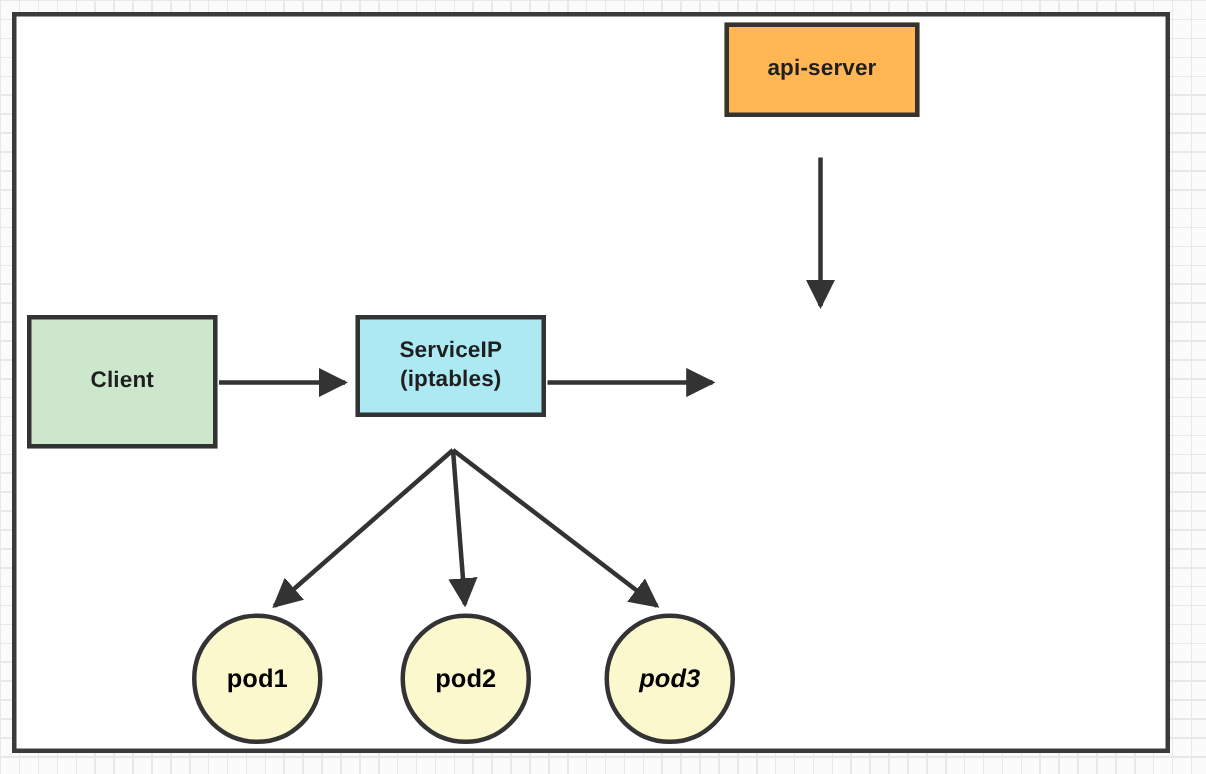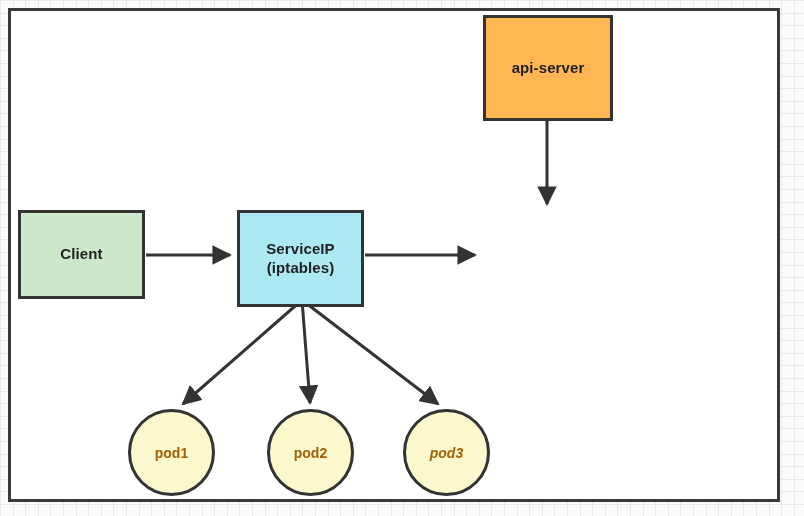--- a/index.html
+++ b/index.html
@@ -55,23 +55,23 @@
   }
   .node .line { display: block; }
   .pod {
     position: absolute;
     box-sizing: border-box;
     border: 3px solid #333333;
     border-radius: 50%;
     display: flex;
     align-items: center;
     justify-content: center;
-    color: #a16207;
+    color: #000000;
     font-weight: bold;
-    font-size: 14px;
+    font-size: 17px;
   }
   
   #watermark {
     position: absolute;
     display: flex;
     align-items: center;
     gap: 8px;
     color: #d3d3d3;
     font-size: 17px;
     font-family: "DejaVu Sans", sans-serif;
@@ -108,29 +108,29 @@
       <line id="e3" x1="302" y1="300" x2="183" y2="404" stroke="#333333" stroke-width="3" marker-end="url(#arrowhead)"></line>
     </g>
     <g>
       <line id="e4" x1="302" y1="300" x2="310" y2="403" stroke="#333333" stroke-width="3" marker-end="url(#arrowhead)"></line>
     </g>
     <g>
       <line id="e5" x1="302" y1="300" x2="438" y2="404" stroke="#333333" stroke-width="3" marker-end="url(#arrowhead)"></line>
     </g>
   </svg>
 
-  <div class="node" id="node-api-server" style="left: 483px; top: 15px; width: 130px; height: 106px; background: rgb(255, 182, 83); border-color: rgb(51, 51, 51);">
+  <div class="node" id="node-api-server" style="left: 483px; top: 15px; width: 130px; height: 63px; background: rgb(255, 182, 83); border-color: rgb(51, 51, 51);">
     <span class="line">api-server</span>
   </div>
 
   <div class="node" id="node-client" style="left: 18px; top: 210px; width: 127px; height: 89px; background: rgb(205, 231, 205); border-color: rgb(51, 51, 51);">
     <span class="line">Client</span>
   </div>
 
-  <div class="node" id="node-serviceip" style="left: 237px; top: 210px; width: 127px; height: 97px; background: rgb(172, 233, 242); border-color: rgb(51, 51, 51);">
+  <div class="node" id="node-serviceip" style="left: 237px; top: 210px; width: 127px; height: 68px; background: rgb(172, 233, 242); border-color: rgb(51, 51, 51);">
     <span class="line">ServiceIP</span>
     <span class="line">(iptables)</span>
   </div>
 
 
   <div class="pod" id="node-pod1" style="left: 128px; top: 409px; width: 87px; height: 87px; background: rgb(252, 248, 206); border-color: rgb(51, 51, 51);">
     <span>pod1</span>
   </div>
   <div class="pod" id="node-pod2" style="left: 267px; top: 409px; width: 87px; height: 87px; background: rgb(252, 248, 206); border-color: rgb(51, 51, 51);">
     <span>pod2</span>

